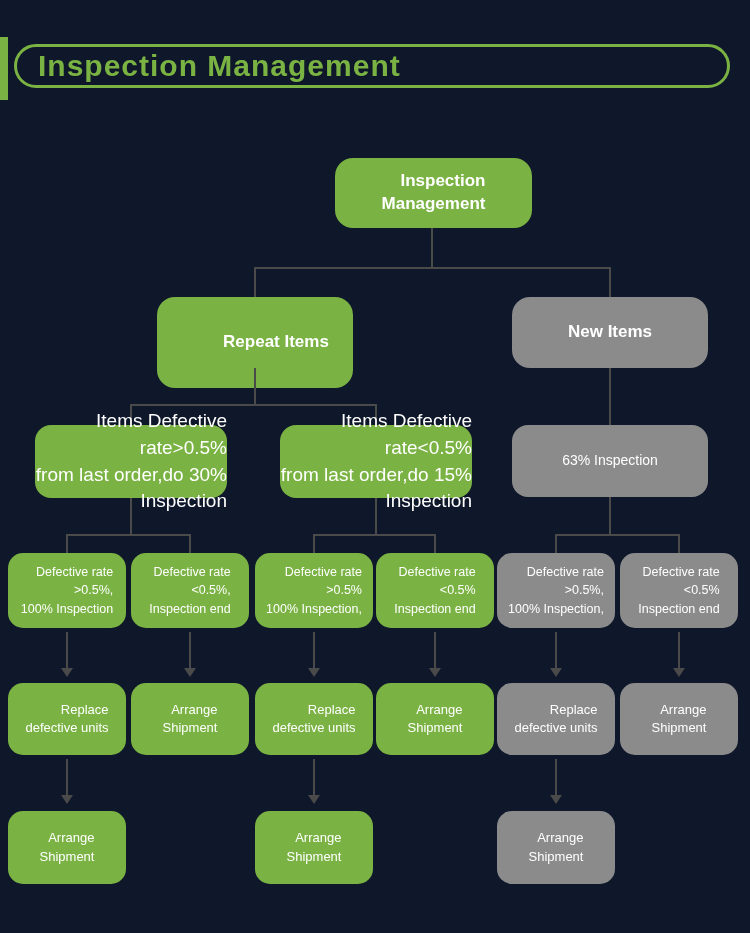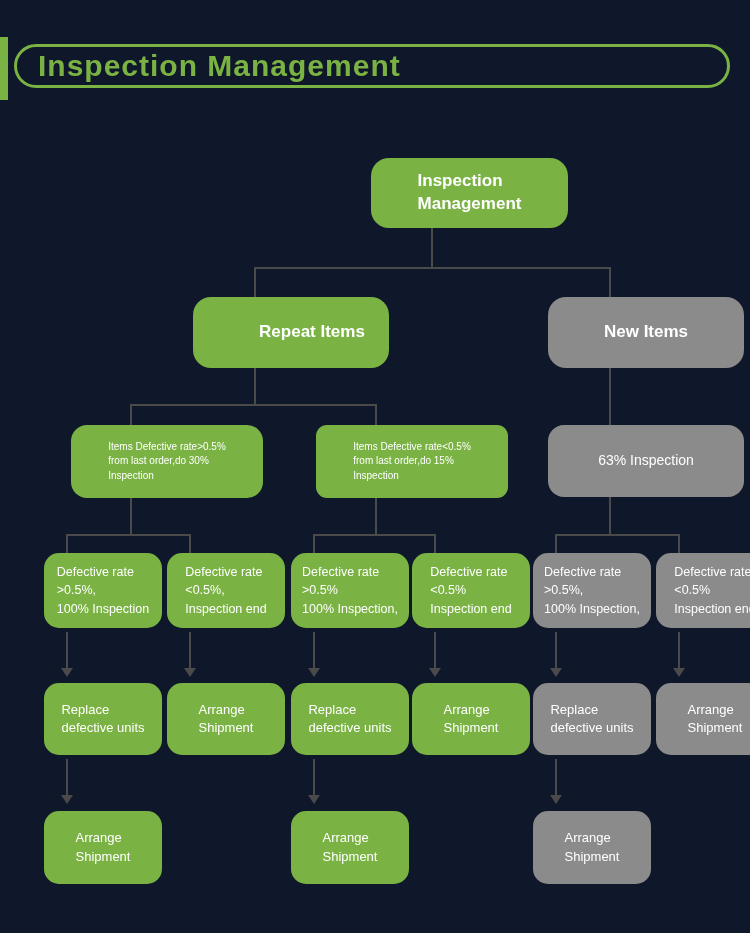--- a/index.html
+++ b/index.html
@@ -7,26 +7,26 @@
 
   
   .hdr-bar  { position:absolute; left:0; top:37px; width:8px; height:63px; background:var(--green,#7ab343); }
   .hdr-pill { position:absolute; left:14px; top:44px; width:716px; height:44px; box-sizing:border-box;
               border:3px solid var(--green,#7ab343); border-radius:24px; display:flex; align-items:center;
               padding-left:21px; }
   .hdr-title{ color:var(--green,#7ab343); font-size:30px; font-weight:bold; letter-spacing:1px;
               text-shadow:0 1px 0 rgba(0,0,0,0.12); }
 
   
-  .node  { position:absolute; display:flex; align-items:center; justify-content:center; text-align:left;
-           color:#fff; white-space:pre-line; box-sizing:border-box;margin-left:36px; }
+  .node  { position:absolute; display:flex; align-items:center; justify-content:center; text-align:right;
+           color:#fff; white-space:pre-line; box-sizing:border-box; }
   .green { background:var(--green,#7ab343); }
   .gray  { background:var(--gray,#8b8b8b); }
   .big   { border-radius:18px; font-size:17px; font-weight:bold; line-height:1.35; }
-  .mid   { border-radius:16px; font-size:10px; line-height:1.42; }
+  .mid   { border-radius:16px; font-size:19px; line-height:1.42; }
   .small { border-radius:15px; font-size:12.5px; line-height:1.45; }
   .leaf  { border-radius:15px; font-size:13px;   line-height:1.4;  }
 
   
   .lv { position:absolute; width:2px;  background:var(--line,#4a4a4a); }
   .lh { position:absolute; height:2px; background:var(--line,#4a4a4a); }
   .arrow { position:absolute; width:2px; background:var(--line,#4a4a4a); }
   .arrow::after { content:""; position:absolute; left:-5px; bottom:-9px; width:0; height:0;
                   border-left:6px solid transparent; border-right:6px solid transparent;
                   border-top:9px solid var(--line,#4a4a4a); }
@@ -46,33 +46,33 @@
   <div>
 
     <div class="node green big" style="left:335px;top:158px;width:197px;height:70px;">Inspection
 Management</div>
 
     <i class="lv" style="left:431px;top:228px;height:40px;"></i>
     <i class="lh" style="left:254px;top:267px;width:357px;"></i>
     <i class="lv" style="left:254px;top:267px;height:30px;"></i>
     <i class="lv" style="left:609px;top:267px;height:30px;"></i>
 
-    <div class="node green big" style="left:157px;top:297px;width:196px;height:71px;padding-left:42px;">Repeat Items</div>
+    <div class="node green big" style="left:157px;top:297px;width:196px;height:91px;padding-left:42px;">Repeat Items</div>
     <div class="node gray big" style="left:512px;top:297px;width:196px;height:71px;">New Items</div>
 
     <i class="lv" style="left:254px;top:368px;height:38px;"></i>
     <i class="lh" style="left:130px;top:404px;width:247px;"></i>
     <i class="lv" style="left:130px;top:404px;height:21px;"></i>
     <i class="lv" style="left:375px;top:404px;height:21px;"></i>
     <i class="lv" style="left:609px;top:368px;height:57px;"></i>
 
     <div class="node green mid" style="left:35px;top:425px;width:192px;height:73px;">Items Defective rate&gt;0.5%
 from last order,do 30%
 Inspection</div>
-    <div class="node green mid" style="left:280px;top:425px;width:192px;height:73px;border-radius:11px;">Items Defective rate&lt;0.5%
+    <div class="node green mid" style="left:280px;top:425px;width:192px;height:73px;">Items Defective rate&lt;0.5%
 from last order,do 15%
 Inspection</div>
     <div class="node gray mid" style="left:512px;top:425px;width:196px;height:72px;font-size:14px;">63% Inspection</div>
 
     <i class="lv" style="left:130px;top:498px;height:38px;"></i>
     <i class="lh" style="left:66px;top:534px;width:125px;"></i>
     <i class="lv" style="left:66px;top:534px;height:19px;"></i>
     <i class="lv" style="left:189px;top:534px;height:19px;"></i>
     <i class="lv" style="left:375px;top:498px;height:38px;"></i>
     <i class="lh" style="left:313px;top:534px;width:123px;"></i>

